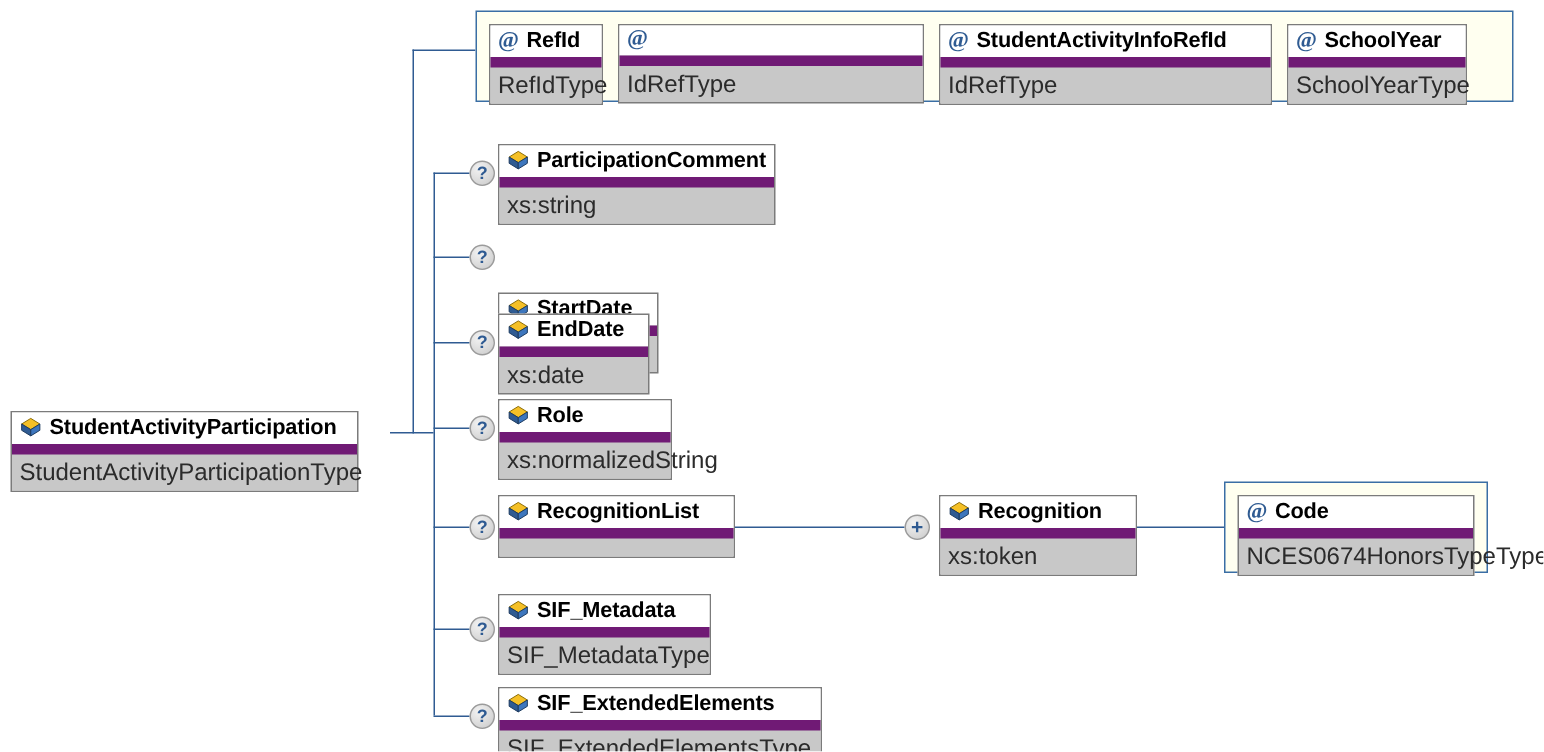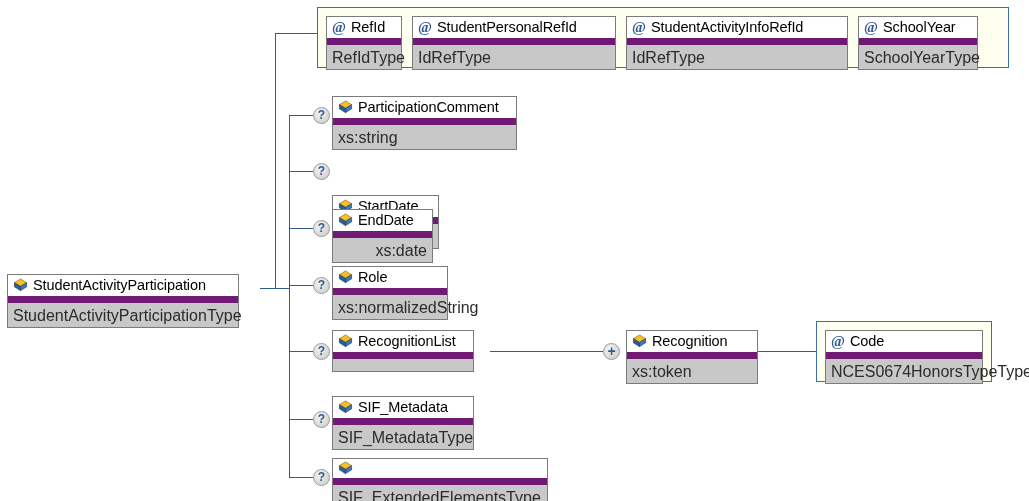--- a/index.html
+++ b/index.html
@@ -52,21 +52,21 @@
   .node .node-title {
     background: #ffffff;
     padding: 2px 6px 3px 5px;
     display: flex;
     align-items: center;
     gap: 5px;
     white-space: nowrap;
   }
   .node .node-name {
     font-size: 14.5px;
-    font-weight: normal;
+    font-weight: bold;
     color: #000000;
     letter-spacing: -0.1px;
   }
   .node .node-type {
     background: #c8c8c8;
     border-top: 7px solid #701a75;
     color: #2b2b2b;
     font-size: 16px;
     padding: 4px 5px 2px 5px;
     white-space: nowrap;
@@ -143,21 +143,20 @@
       <div class="node-title">
         <span class="icon-at">@</span>
         <span class="node-name">RefId</span>
       </div>
       <div class="node-type">RefIdType</div>
     </div>
 
     <div class="node static-in-group" style="width:204px;">
       <div class="node-title">
         <span class="icon-at">@</span>
-        <span class="node-name">StudentPersonalRefId</span>
       </div>
       <div class="node-type">IdRefType</div>
     </div>
 
     <div class="node static-in-group" style="width:222px;">
       <div class="node-title">
         <span class="icon-at">@</span>
         <span class="node-name">StudentActivityInfoRefId</span>
       </div>
       <div class="node-type">IdRefType</div>
@@ -210,21 +209,21 @@
           <polygon points="1.5,5 8,9 8,13.5 1.5,9.5" fill="#2f5b92" stroke="#1d3a5e" stroke-width="0.7"></polygon>
           <polygon points="14.5,5 8,9 8,13.5 14.5,9.5" fill="#3d76bd" stroke="#1d3a5e" stroke-width="0.7"></polygon>
         </svg>
       </span>
       <span class="node-name">StartDate</span>
     </div>
     <div class="node-type">xs:date</div>
   </div>
 
   <div class="marker" style="left:313px; top:220px;">?</div>
-  <div class="node" style="left:332px; top:209px; width:101px;text-align:right;">
+  <div class="node" style="left:332px; top:209px; width:101px;">
     <div class="node-title">
       <span class="icon-elem">
         <svg viewBox="0 0 16 15" width="15" height="14" aria-hidden="true">
           <polygon points="8,1 14.5,5 8,9 1.5,5" fill="#f5c026" stroke="#8a6a00" stroke-width="0.7"></polygon>
           <polygon points="1.5,5 8,9 8,13.5 1.5,9.5" fill="#2f5b92" stroke="#1d3a5e" stroke-width="0.7"></polygon>
           <polygon points="14.5,5 8,9 8,13.5 14.5,9.5" fill="#3d76bd" stroke="#1d3a5e" stroke-width="0.7"></polygon>
         </svg>
       </span>
       <span class="node-name">EndDate</span>
     </div>
@@ -240,21 +239,21 @@
           <polygon points="1.5,5 8,9 8,13.5 1.5,9.5" fill="#2f5b92" stroke="#1d3a5e" stroke-width="0.7"></polygon>
           <polygon points="14.5,5 8,9 8,13.5 14.5,9.5" fill="#3d76bd" stroke="#1d3a5e" stroke-width="0.7"></polygon>
         </svg>
       </span>
       <span class="node-name">Role</span>
     </div>
     <div class="node-type">xs:normalizedString</div>
   </div>
 
   <div class="marker" style="left:313px; top:343px;">?</div>
-  <div class="node" style="left:332px; top:330px; width:142px;">
+  <div class="node" style="left:332px; top:330px; width:158px;">
     <div class="node-title">
       <span class="icon-elem">
         <svg viewBox="0 0 16 15" width="15" height="14" aria-hidden="true">
           <polygon points="8,1 14.5,5 8,9 1.5,5" fill="#f5c026" stroke="#8a6a00" stroke-width="0.7"></polygon>
           <polygon points="1.5,5 8,9 8,13.5 1.5,9.5" fill="#2f5b92" stroke="#1d3a5e" stroke-width="0.7"></polygon>
           <polygon points="14.5,5 8,9 8,13.5 14.5,9.5" fill="#3d76bd" stroke="#1d3a5e" stroke-width="0.7"></polygon>
         </svg>
       </span>
       <span class="node-name">RecognitionList</span>
     </div>
@@ -279,20 +278,21 @@
   <div class="marker" style="left:313px; top:469px;">?</div>
   <div class="node" style="left:332px; top:458px; width:216px;">
     <div class="node-title">
       <span class="icon-elem">
         <svg viewBox="0 0 16 15" width="15" height="14" aria-hidden="true">
           <polygon points="8,1 14.5,5 8,9 1.5,5" fill="#f5c026" stroke="#8a6a00" stroke-width="0.7"></polygon>
           <polygon points="1.5,5 8,9 8,13.5 1.5,9.5" fill="#2f5b92" stroke="#1d3a5e" stroke-width="0.7"></polygon>
           <polygon points="14.5,5 8,9 8,13.5 14.5,9.5" fill="#3d76bd" stroke="#1d3a5e" stroke-width="0.7"></polygon>
         </svg>
       </span>
+      <span class="node-name">SIF_ExtendedElements</span>
     </div>
     <div class="node-type">SIF_ExtendedElementsType</div>
   </div>
 
   <div class="marker plus" style="left:603px; top:343px;">+</div>
   <div class="node" style="left:626px; top:330px; width:132px;">
     <div class="node-title">
       <span class="icon-elem">
         <svg viewBox="0 0 16 15" width="15" height="14" aria-hidden="true">
           <polygon points="8,1 14.5,5 8,9 1.5,5" fill="#f5c026" stroke="#8a6a00" stroke-width="0.7"></polygon>

